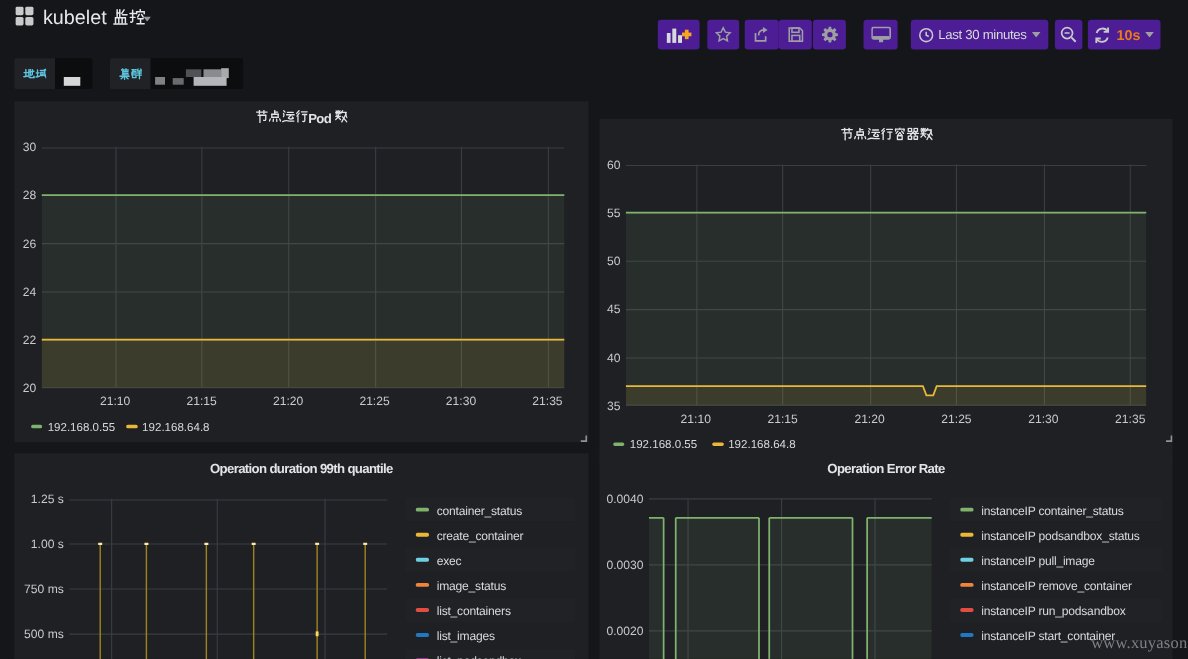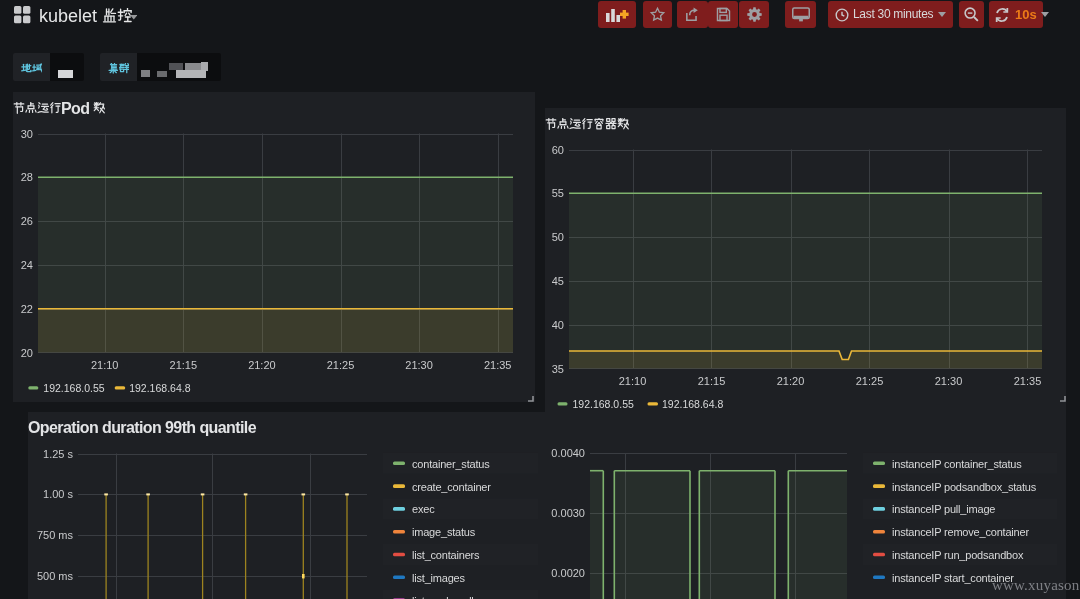--- a/index.html
+++ b/index.html
@@ -1,22 +1,22 @@
 <!DOCTYPE html>
 <html><head><meta charset="utf-8"><style>
 *{margin:0;padding:0;box-sizing:border-box}
 html,body{width:1080px;height:599px;background:#141619;overflow:hidden;
  font-family:"Liberation Sans",sans-serif;position:relative}
 .abs{position:absolute}
 .panel{position:absolute;background:#1e2024}
 .cjk{display:inline-block}
 .cjk use{fill:none;stroke-linecap:round;stroke-linejoin:round}
-.ptitle{position:absolute;width:100%;font-weight:bold;
- font-size:16px;color:#e3e4e6;letter-spacing:-0.6px}
-.navbtn{position:absolute;background:#7f1d1d;border-radius:3px;height:27px;top:1px}
+.ptitle{position:absolute;width:100%;text-align:center;font-weight:bold;
+ font-size:12px;color:#e3e4e6;letter-spacing:-0.6px}
+.navbtn{position:absolute;background:#4c1d95;border-radius:3px;height:27px;top:18px}
 svg.chart{position:absolute;left:0;top:0}
 </style></head><body>
 <svg width="0" height="0" style="position:absolute">
     <defs>
       <g id="g-jian1">
         <path d="M30,6 V46"></path>
         <path d="M46,6 V46"></path>
         <path d="M30,26 H46"></path>
         <path d="M72,6 L58,28"></path>
         <path d="M62,36 H90"></path>
@@ -233,21 +233,21 @@
         <path d="M0,0 L8,0 L4,5 Z" fill="#9d9fa3"></path>
       </svg>
     </div>
     <div class="navbtn" style="left:959px;width:25px">
       <svg class="abs" style="left:4px;top:5px" width="17" height="17" viewBox="0 0 24 24">
         <circle cx="10" cy="10" r="7" fill="none" stroke="#c7c8ca" stroke-width="2.2"></circle>
         <path d="M15.5 15.5 L21 21" stroke="#c7c8ca" stroke-width="2.6"></path>
         <path d="M6.8 10 H13.2" stroke="#c7c8ca" stroke-width="2"></path>
       </svg>
     </div>
-    <div class="navbtn" style="left:989px;width:54px">
+    <div class="navbtn" style="left:989px;width:66px">
       <svg class="abs" style="left:5px;top:5.5px" width="16" height="16" viewBox="0 0 24 24">
         <path d="M4.5 9 A8.2 8.2 0 0 1 19.5 7" fill="none" stroke="#c7c8ca" stroke-width="2.6"></path>
         <path d="M20 1.5 V7.5 H14" fill="none" stroke="#c7c8ca" stroke-width="2.6"></path>
         <path d="M19.5 15 A8.2 8.2 0 0 1 4.5 17" fill="none" stroke="#c7c8ca" stroke-width="2.6"></path>
         <path d="M4 22.5 V16.5 H10" fill="none" stroke="#c7c8ca" stroke-width="2.6"></path>
       </svg>
       <span class="abs" style="left:26px;top:6px;font-size:13px;font-weight:bold;color:#eb7b18">10s</span>
       <svg class="abs" style="left:52px;top:11px" width="8" height="5">
         <path d="M0,0 L8,0 L4,5 Z" fill="#9d9fa3"></path>
       </svg>
@@ -365,21 +365,21 @@
       <text x="245.5" y="276.5" text-anchor="middle" font-size="11" fill="#c9cacc">21:20</text>
       <text x="324.5" y="276.5" text-anchor="middle" font-size="11" fill="#c9cacc">21:25</text>
       <text x="403.5" y="276.5" text-anchor="middle" font-size="11" fill="#c9cacc">21:30</text>
       <text x="482.5" y="276.5" text-anchor="middle" font-size="11" fill="#c9cacc">21:35</text>
       <rect x="12.5" y="294.2" width="10" height="3.2" rx="1.5" fill="#7eb26d"></rect>
       <text x="27.5" y="299.5" font-size="10.5" fill="#d8d9da">192.168.0.55</text>
       <rect x="102.5" y="294.2" width="10.5" height="3.2" rx="1.5" fill="#eab839"></rect>
       <text x="117" y="299.5" font-size="10.5" fill="#d8d9da">192.168.64.8</text>
     </svg>
   </div>
-<div class="panel" style="left:28px;top:412px;width:522px;height:187px">
+<div class="panel" style="left:13px;top:412px;width:522px;height:187px">
     <div class="ptitle" style="top:7px">Operation duration 99th quantile</div>
     <svg class="chart" width="522" height="187">
       <line x1="50" y1="42.5" x2="339" y2="42.5" stroke="#3a3d42" stroke-width="1"></line>
       <line x1="50" y1="82.5" x2="339" y2="82.5" stroke="#3a3d42" stroke-width="1"></line>
       <line x1="50" y1="123.5" x2="339" y2="123.5" stroke="#3a3d42" stroke-width="1"></line>
       <line x1="50" y1="164.5" x2="339" y2="164.5" stroke="#3a3d42" stroke-width="1"></line>
       <line x1="88.5" y1="41.5" x2="88.5" y2="187" stroke="#3a3d42" stroke-width="1"></line>
       <line x1="184.5" y1="41.5" x2="184.5" y2="187" stroke="#3a3d42" stroke-width="1"></line>
       <line x1="282.5" y1="41.5" x2="282.5" y2="187" stroke="#3a3d42" stroke-width="1"></line>
       <line x1="78.1" y1="82.4" x2="78.1" y2="187" stroke="#9d831f" stroke-width="1.3"></line>
@@ -413,20 +413,21 @@
       <rect x="365" y="140.7" width="12" height="3.6" rx="1.5" fill="#e24d42"></rect>
       <text x="384" y="147.0" font-size="11" letter-spacing="-0.2" fill="#d8d9da">list_containers</text>
       <rect x="365" y="163.5" width="12" height="3.6" rx="1.5" fill="#1f78c1"></rect>
       <text x="384" y="169.8" font-size="11" letter-spacing="-0.2" fill="#d8d9da">list_images</text>
       <rect x="355" y="177.60000000000002" width="155" height="21" fill="#202226"></rect>
       <rect x="365" y="186.3" width="12" height="3.6" rx="1.5" fill="#ba43a9"></rect>
       <text x="384" y="192.60000000000002" font-size="11" letter-spacing="-0.2" fill="#d8d9da">list_podsandbox</text>
     </svg>
   </div>
 <div class="panel" style="left:545px;top:412px;width:521px;height:187px">
+    <div class="ptitle" style="top:7px">Operation Error Rate</div>
     <svg class="chart" width="521" height="187">
       <line x1="45" y1="41.5" x2="302" y2="41.5" stroke="#3a3d42" stroke-width="1"></line>
       <line x1="45" y1="101.5" x2="302" y2="101.5" stroke="#3a3d42" stroke-width="1"></line>
       <line x1="45" y1="161.5" x2="302" y2="161.5" stroke="#3a3d42" stroke-width="1"></line>
       <line x1="80.5" y1="41.3" x2="80.5" y2="187" stroke="#3a3d42" stroke-width="1"></line>
       <line x1="165.5" y1="41.3" x2="165.5" y2="187" stroke="#3a3d42" stroke-width="1"></line>
       <line x1="250.5" y1="41.3" x2="250.5" y2="187" stroke="#3a3d42" stroke-width="1"></line>
       <rect x="45" y="58.7" width="13.299999999999997" height="128.3" fill="rgba(126,178,109,0.10)"></rect>
       <line x1="45" y1="58.7" x2="58.3" y2="58.7" stroke="#7eb26d" stroke-width="1.6"></line>
       <rect x="69.3" y="58.7" width="75.7" height="128.3" fill="rgba(126,178,109,0.10)"></rect>

